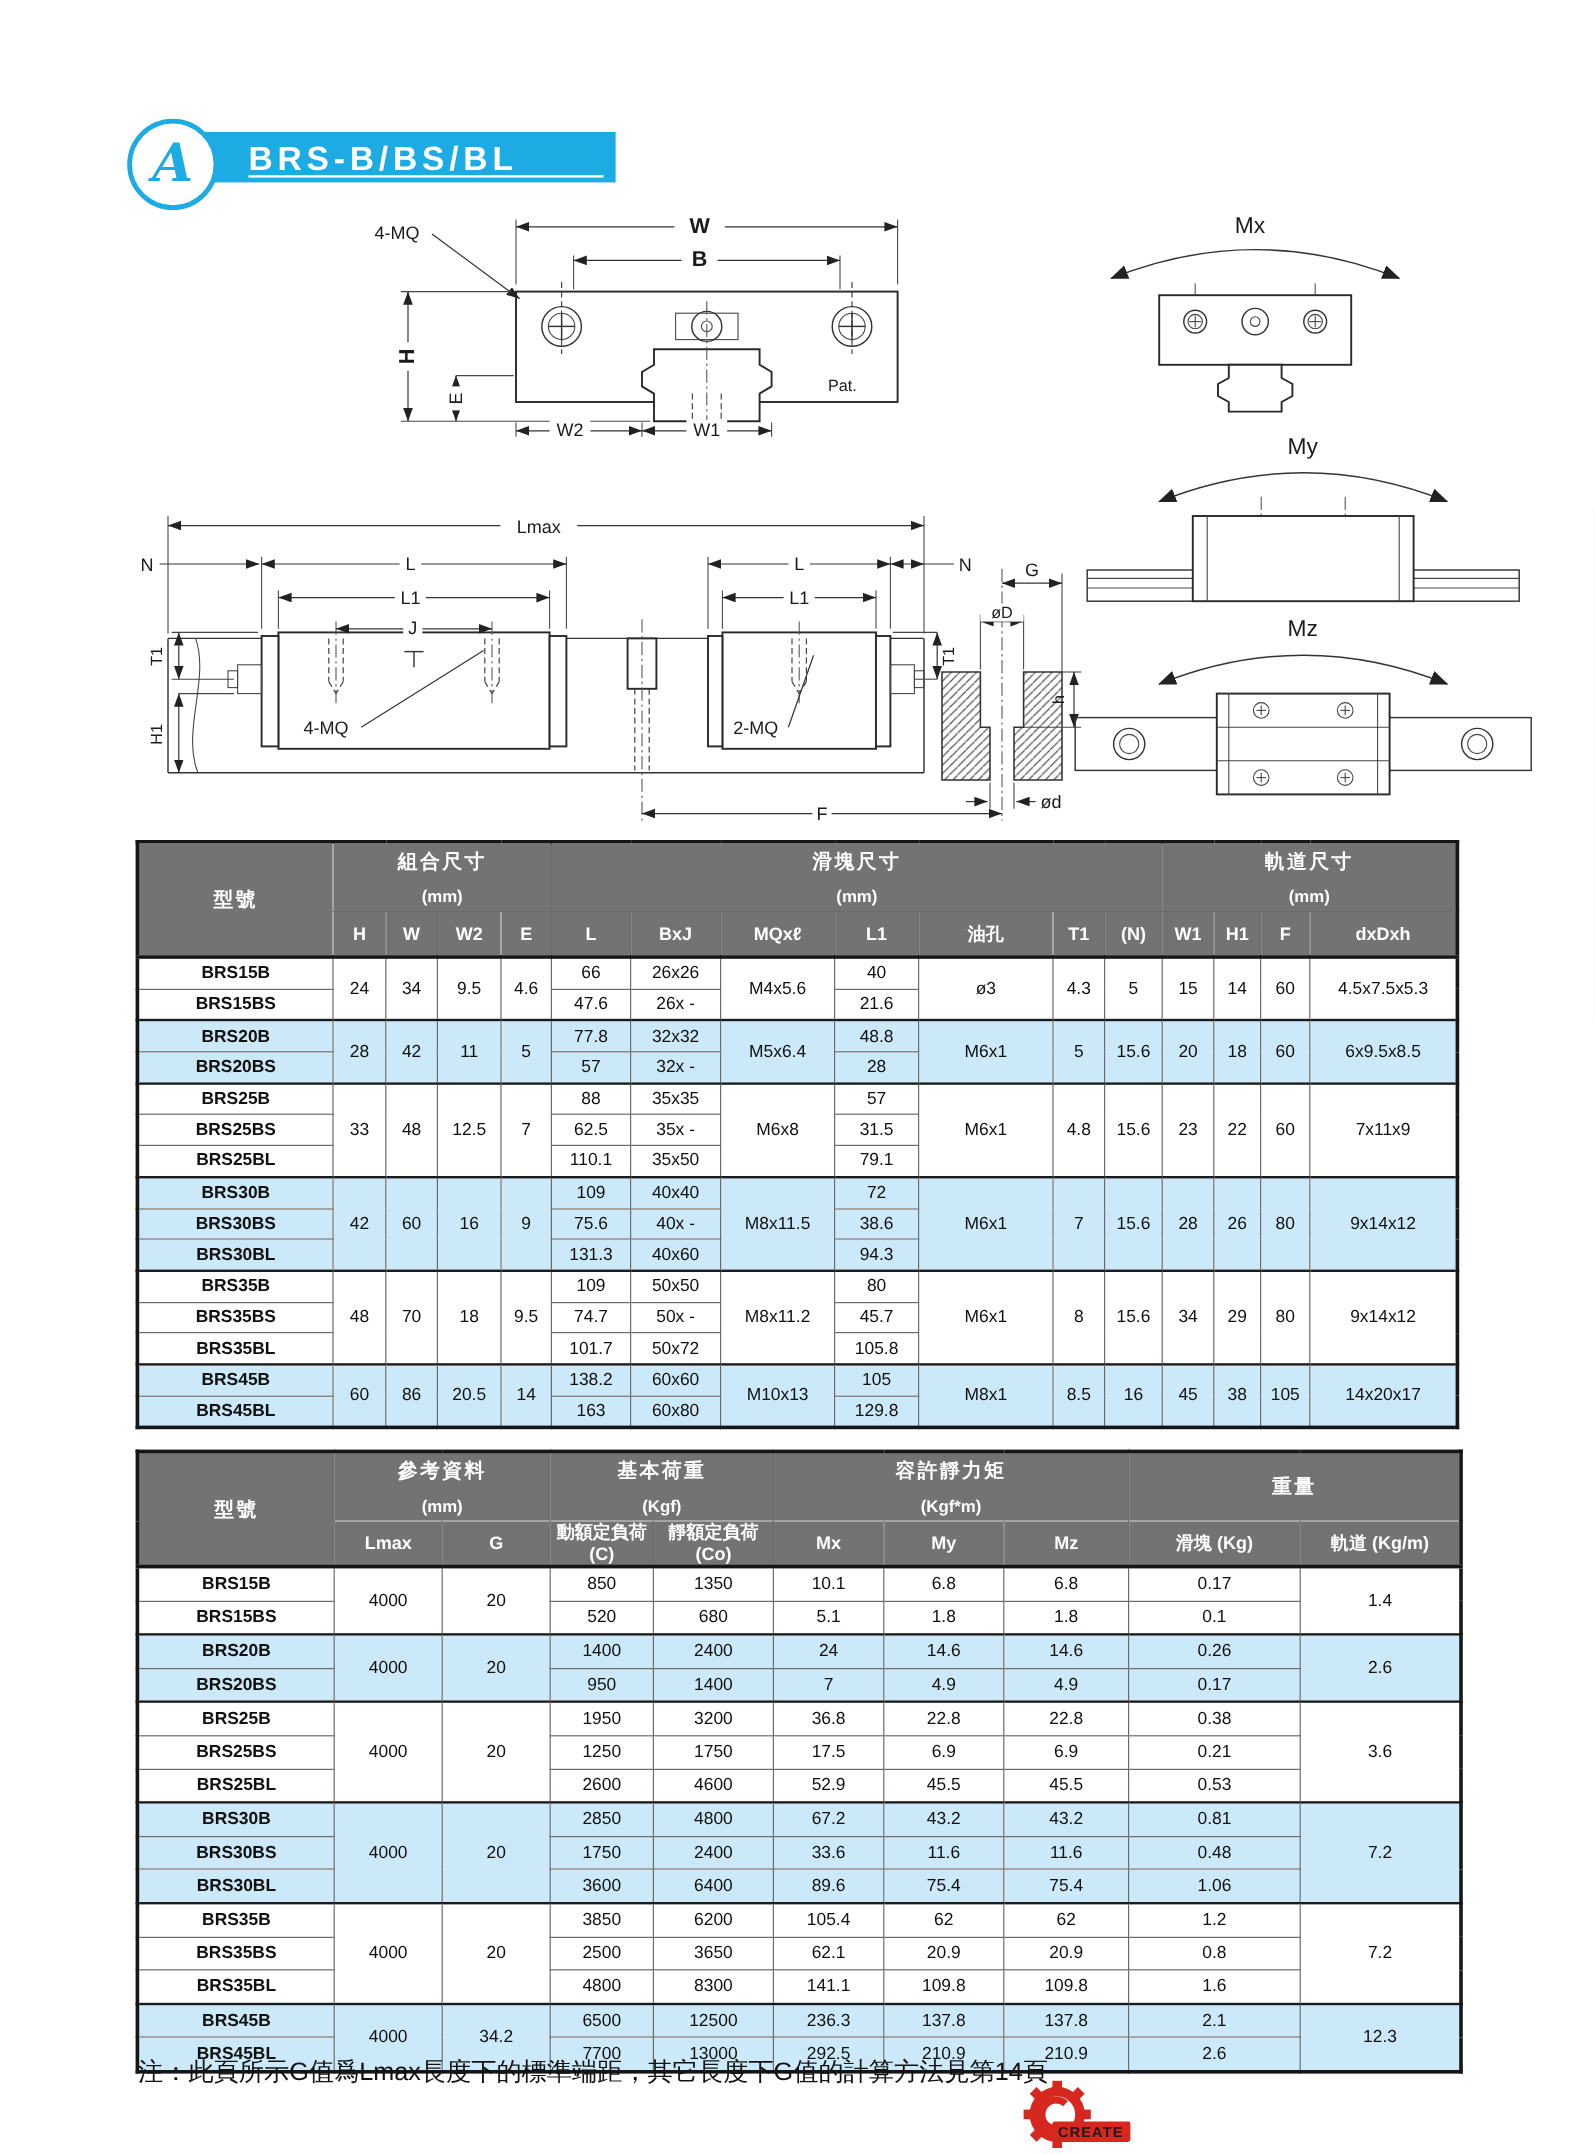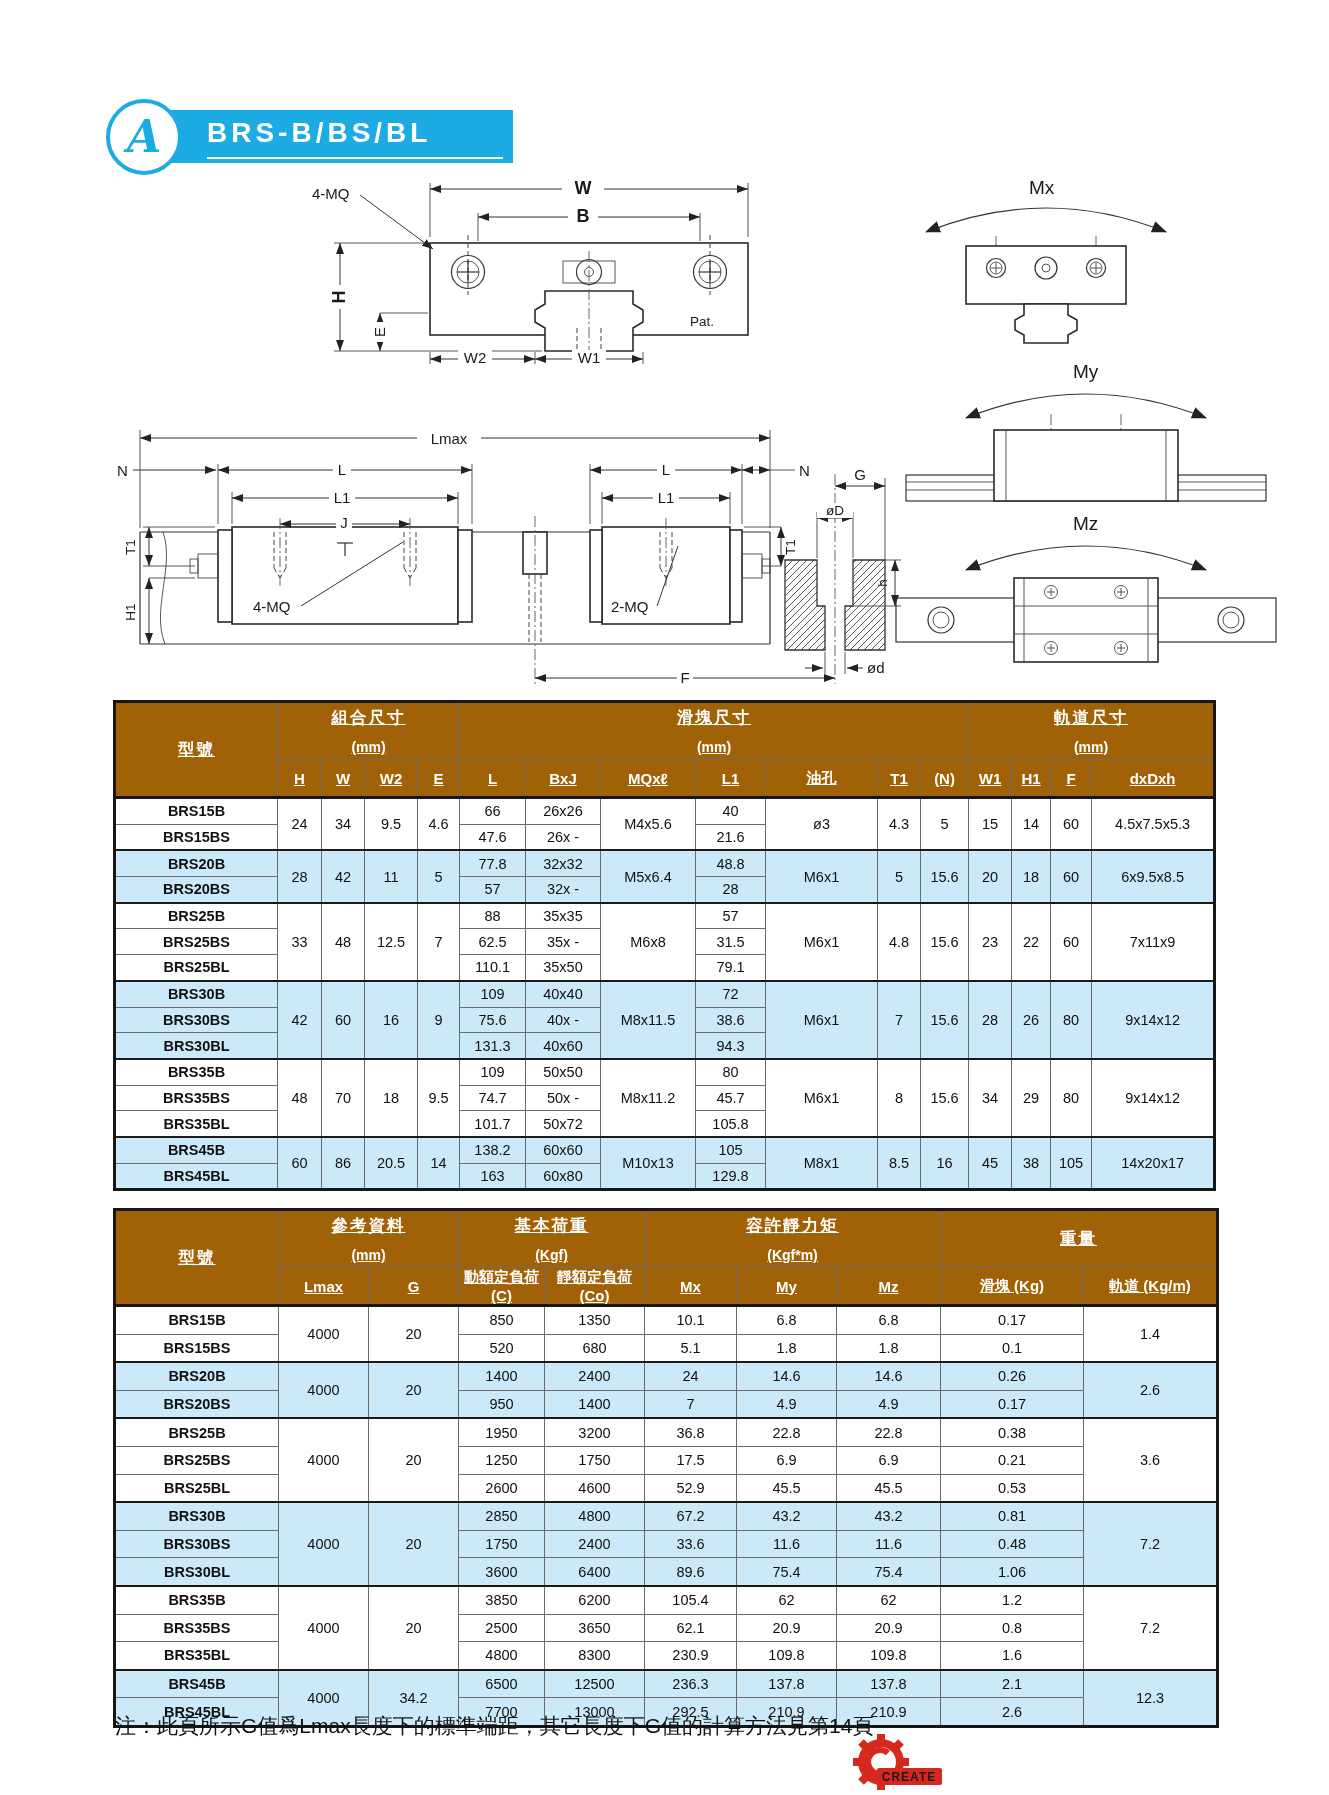--- a/index.html
+++ b/index.html
@@ -1,19 +1,19 @@
 <!DOCTYPE html>
 <html><head>
 <meta charset="utf-8">
 <style>
   html,body{margin:0;padding:0;background:#e8e8e8;}
   .page{position:relative;width:1329px;height:1795px;background:#fff;overflow:hidden;
         font-family:"Liberation Sans","DejaVu Sans",sans-serif;}
   
-  .banner{position:absolute;left:127px;top:110px;width:386px;height:53px;background:#1CABE2;}
+  .banner{position:absolute;left:127px;top:110px;width:386px;height:42px;background:#1CABE2;}
   .banner .title{position:absolute;left:80px;top:7px;color:#fff;font-size:28px;font-weight:bold;
         letter-spacing:4px;white-space:nowrap;}
   .banner .rule{position:absolute;left:80px;right:10px;bottom:4px;height:2px;background:#fff;}
   .logo-circle{position:absolute;left:106px;top:99px;width:68px;height:68px;border-radius:50%;
         background:#fff;border:4px solid #1CABE2;display:flex;align-items:center;justify-content:center;}
   .logo-circle span{font-family:"DejaVu Serif","Liberation Serif",serif;font-style:italic;
         font-weight:bold;font-size:44px;color:#1CABE2;line-height:1;}
   
   svg{position:absolute;overflow:visible;}
   svg text{font-family:"Liberation Sans","DejaVu Sans",sans-serif;fill:#1a1a1a;font-size:15px;}
@@ -26,21 +26,21 @@
   .wbg{fill:#fff;stroke:none;}
   .dt{font-size:15px;}
   .dtb{font-size:18px;font-weight:bold;}
   .sm{font-size:13.5px;}
   
   table{position:absolute;left:113px;border-collapse:collapse;table-layout:fixed;background:#fff;
         border:3px solid #161616;}
   #table1{top:700px;width:1103px;}
   #table2{top:1208px;width:1103px;}
   th,td{border:1px solid #6b6b6b;text-align:center;vertical-align:middle;padding:0;overflow:hidden;}
-  thead th{background:#a16207;color:#fff;font-weight:bold;text-decoration:underline;}
+  thead th{background:#737373;color:#fff;font-weight:bold;}
   thead tr.grow th{height:56px;font-size:16.5px;letter-spacing:2px;}
   thead tr.srow th{height:36px;font-size:15px;letter-spacing:0;}
   thead th.corner{font-size:17px;letter-spacing:3px;}
   thead th .unit{font-size:14px;letter-spacing:0;font-weight:bold;margin-top:10px;}
   thead th.small{font-size:12px;}
   tbody{border-top:3px solid #161616;}
   #table1 tbody td{height:24.7px;font-size:14.5px;color:#101010;}
   #table2 tbody td{height:26.6px;font-size:14.5px;color:#101010;}
   td.model{font-weight:bold;font-size:15px;color:#000;margin-top:21px;}
   tr.alt td{background:#CBE9F8;}
@@ -710,21 +710,21 @@
           <td>3650</td>
           <td>62.1</td>
           <td>20.9</td>
           <td>20.9</td>
           <td>0.8</td>
         </tr>
         <tr>
           <td class="model">BRS35BL</td>
           <td>4800</td>
           <td>8300</td>
-          <td>230.9</td>
+          <td>141.1</td>
           <td>109.8</td>
           <td>109.8</td>
           <td>1.6</td>
         </tr>
         <tr class="alt gstart">
           <td class="model">BRS45B</td>
           <td rowspan="2">4000</td>
           <td rowspan="2">34.2</td>
           <td>6500</td>
           <td>12500</td>

